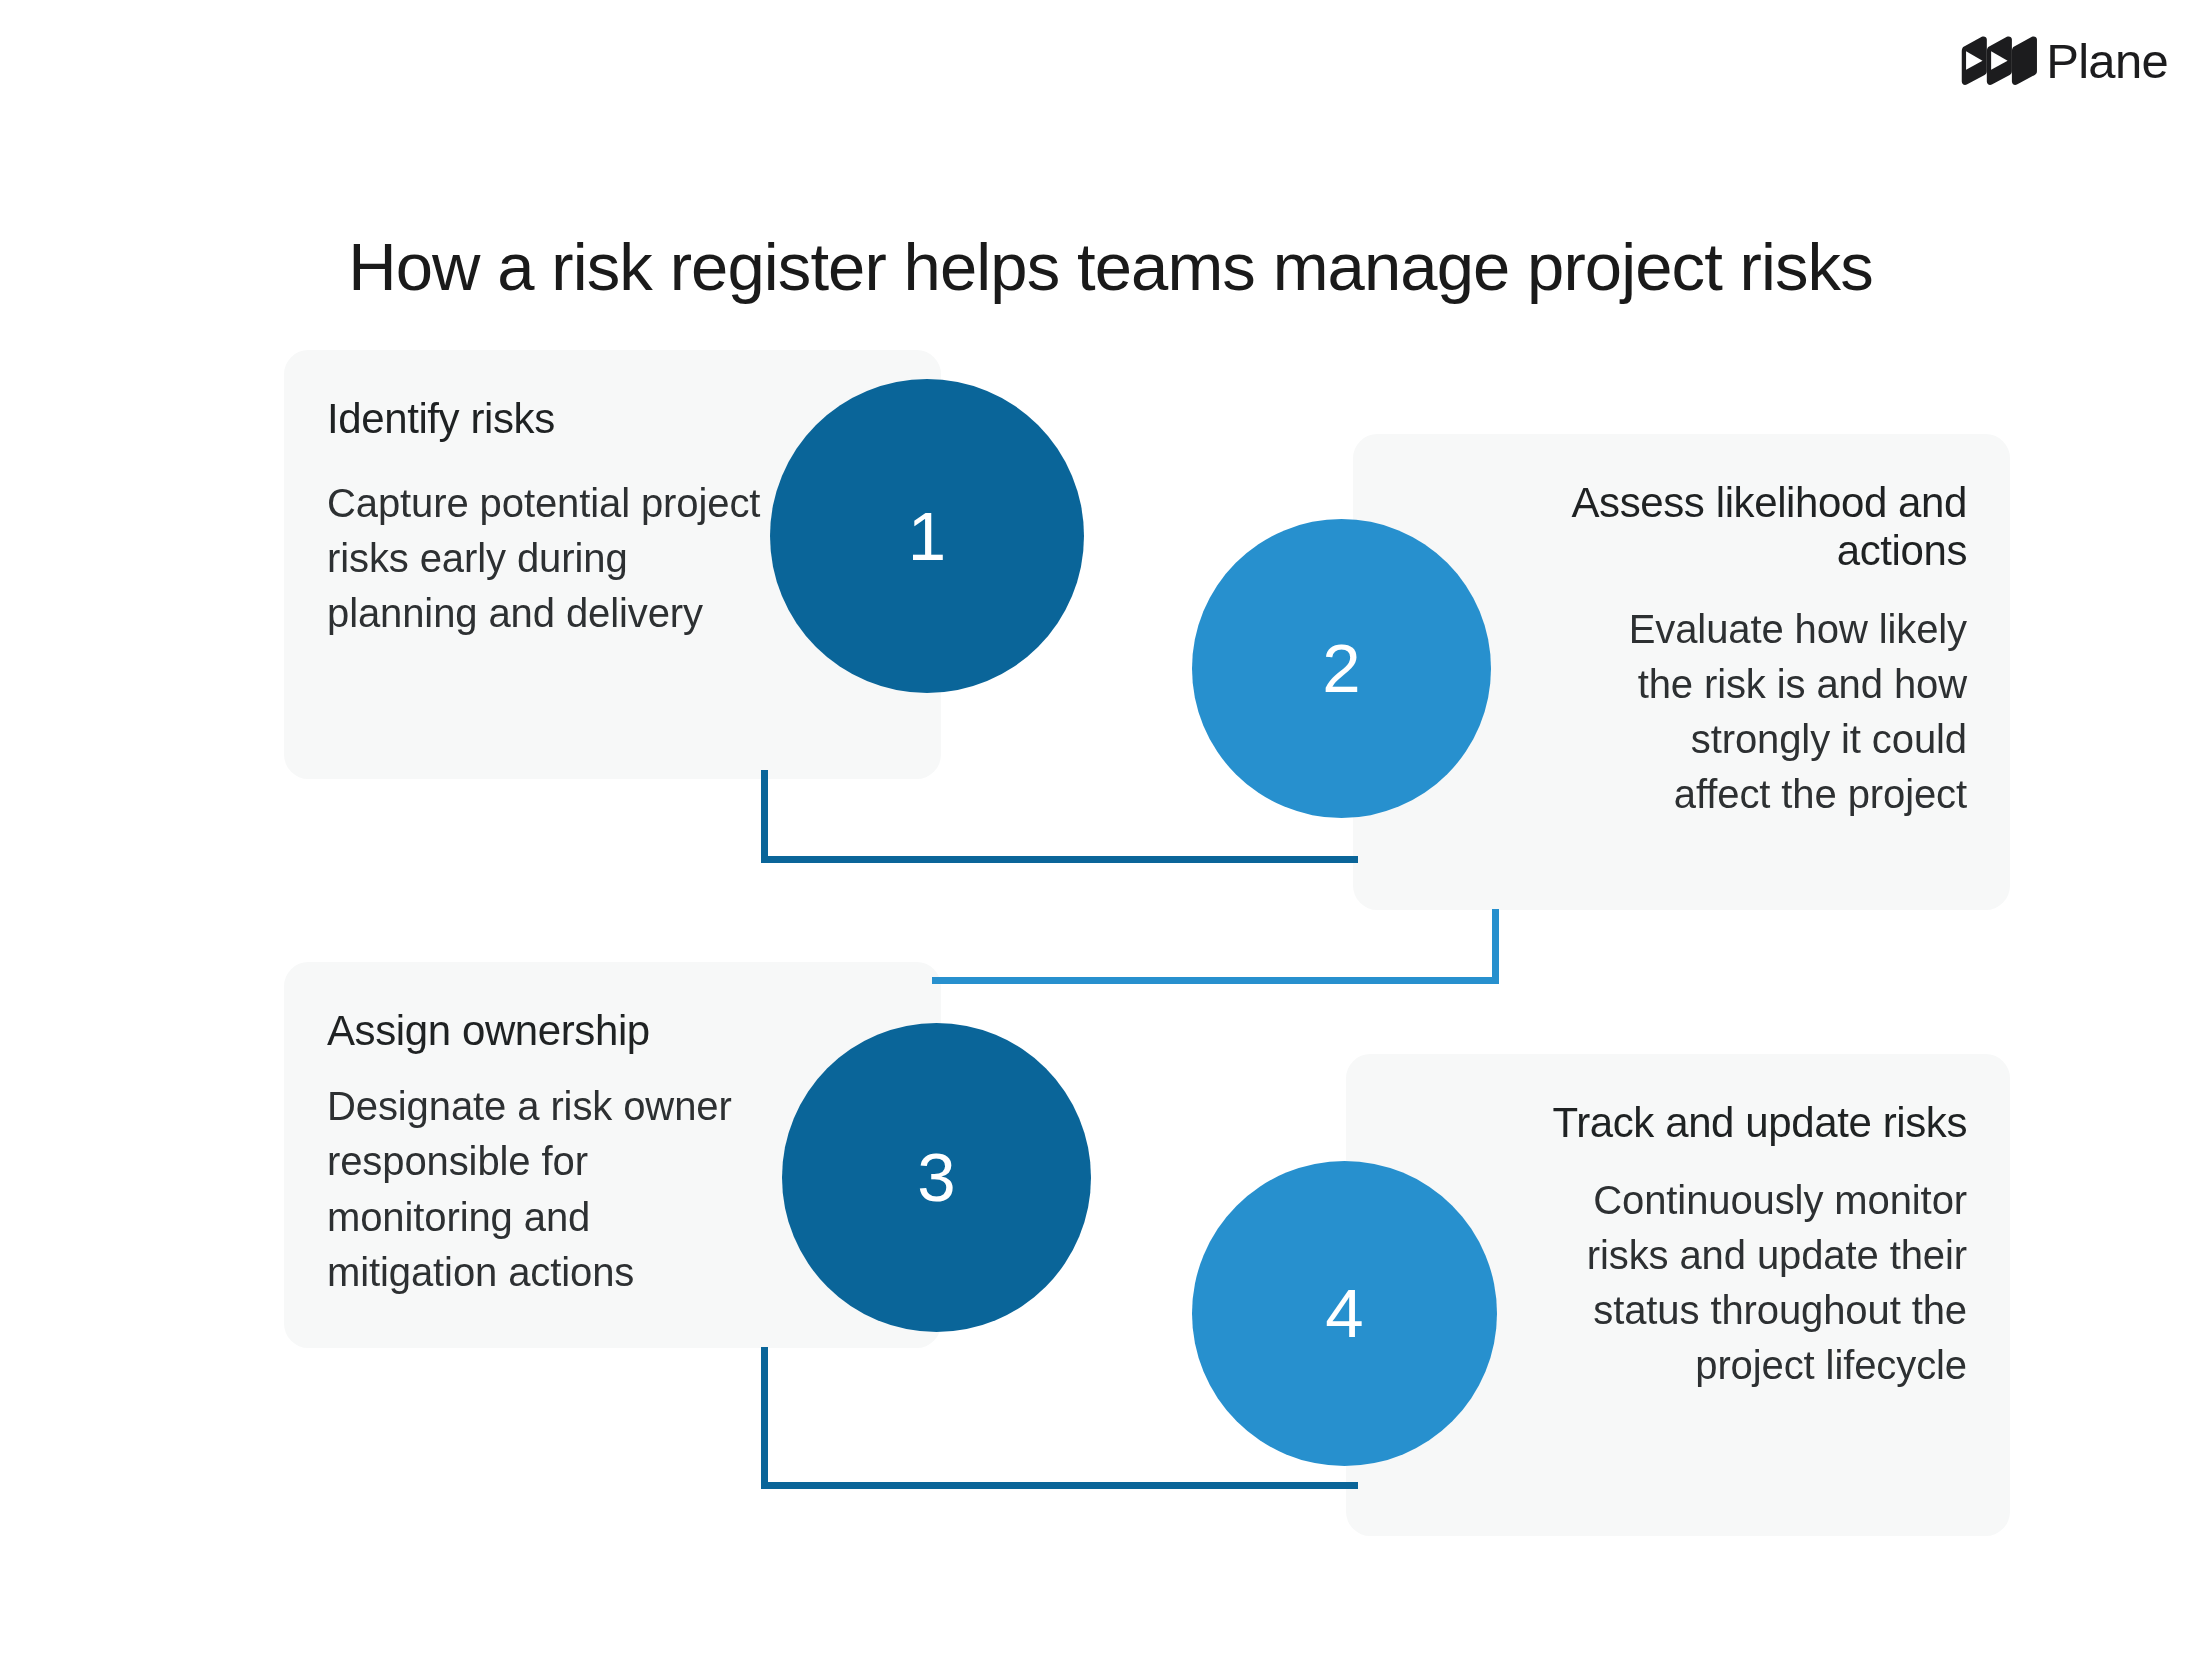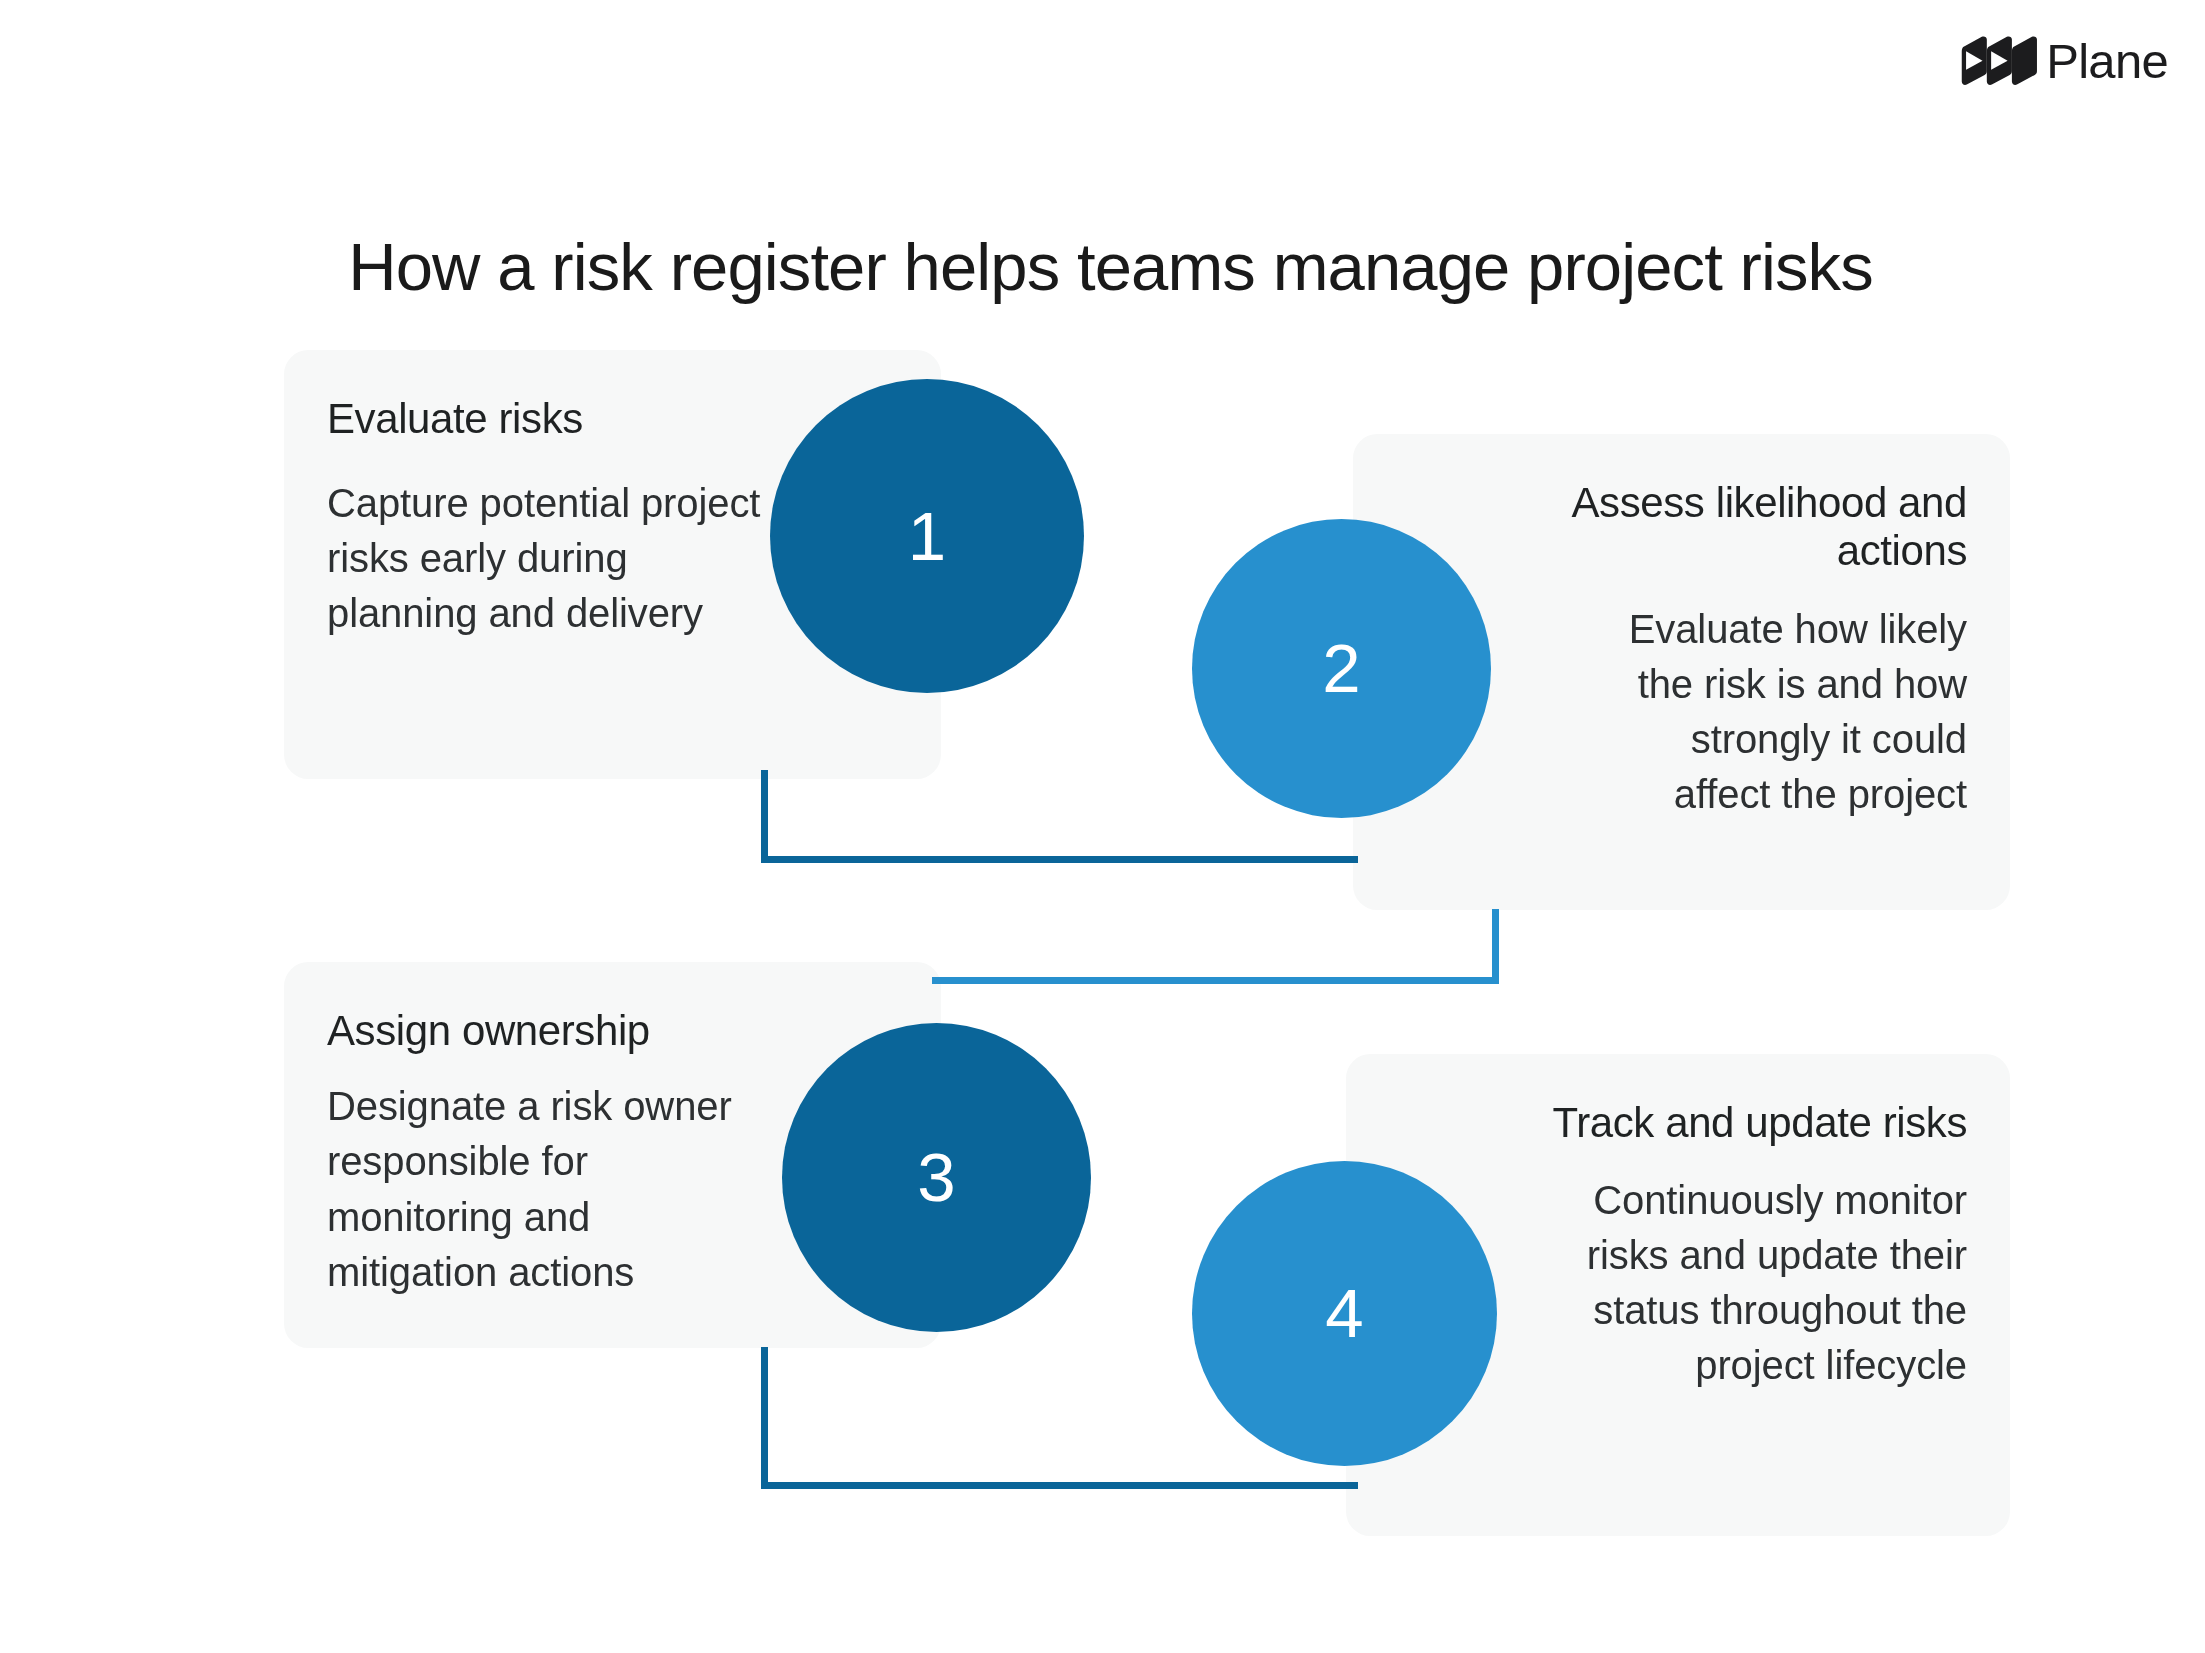--- a/index.html
+++ b/index.html
@@ -149,21 +149,21 @@
         <path d="M43 24 L43 50 L66 37.5 Z" fill="#ffffff"></path>
         <path d="M8 24 L8 50 L31 37.5 Z" fill="#ffffff"></path>
       </svg>
     </span>
     <span id="brand-name">Plane</span>
   </div>
 
   <h1 id="page-title">How a risk register helps teams manage project risks</h1>
 
   <div class="card card-left" id="card-1">
-    <div class="card-title">Evaluate risks</div>
+    <div class="card-title">Identify risks</div>
     <div class="card-body">Capture potential project risks early during planning and delivery</div>
   </div>
 
   <div class="card card-right" id="card-2">
     <div class="card-title">Assess likelihood and actions</div>
     <div class="card-body">Evaluate how likely the risk is and how strongly it could affect the project</div>
   </div>
 
   <div class="card card-right" id="card-4">
     <div class="card-title">Track and update risks</div>

